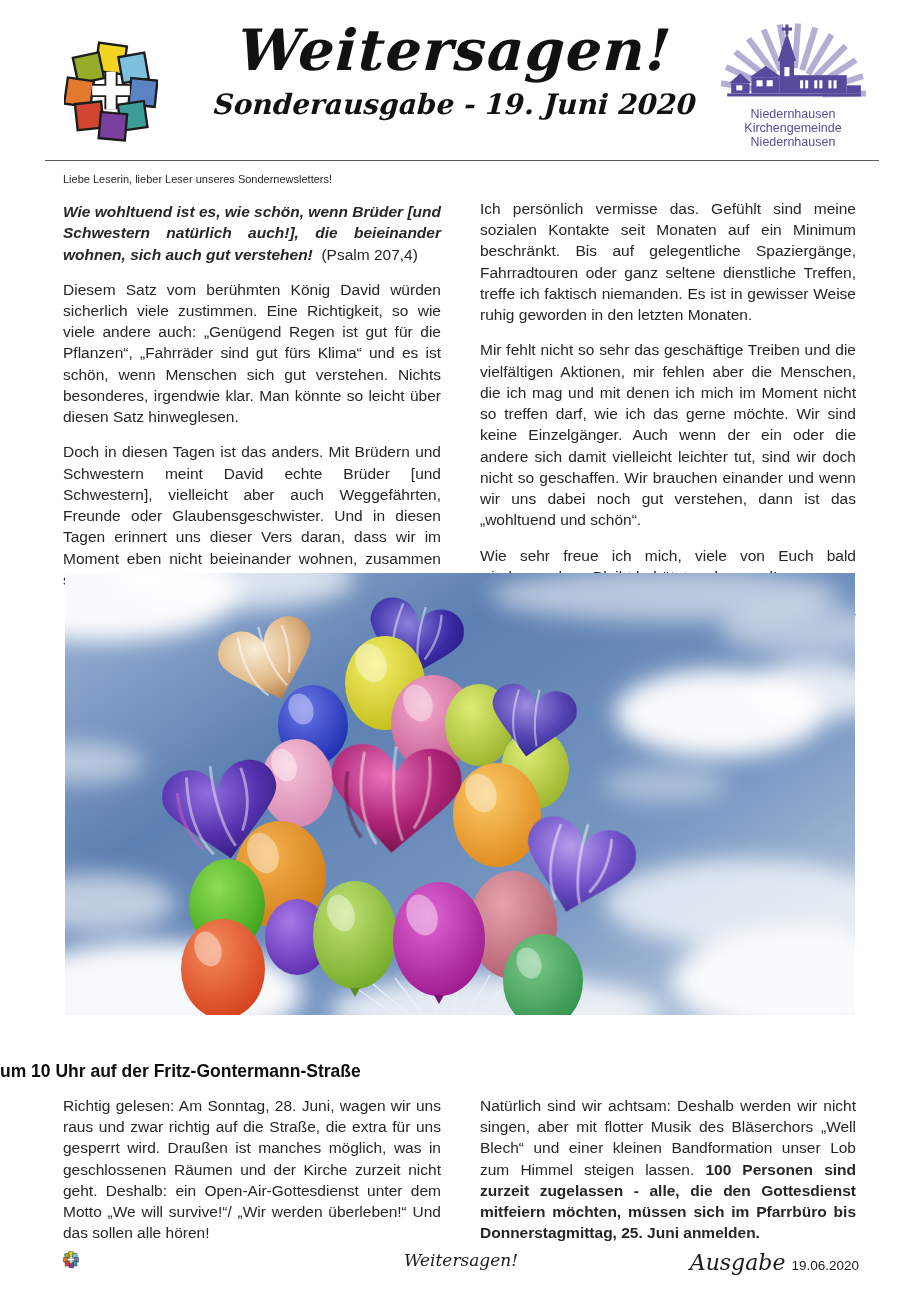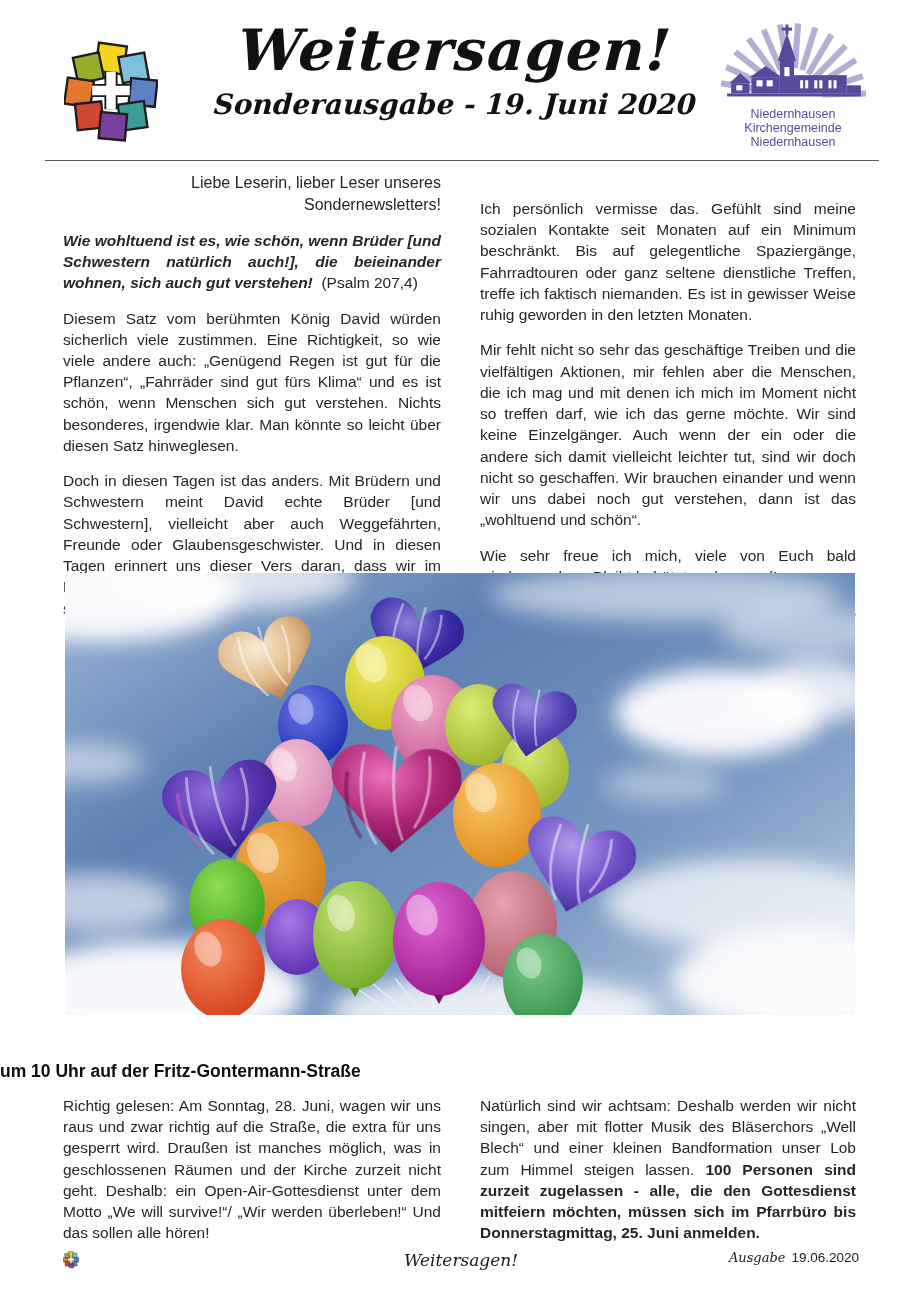--- a/index.html
+++ b/index.html
@@ -27,21 +27,21 @@
   .rule { position:absolute; top:160px; left:45px; right:40px; border:none; border-top:1.6px solid #5a5a5a; margin:0; }
 
   
   .colL  { position:absolute; left:63px;  width:378px; top:172px; }
   .colR  { position:absolute; left:480px; width:376px; top:198px; }
   .bcolL { position:absolute; left:63px;  width:378px; top:1095px; }
   .bcolR { position:absolute; left:480px; width:376px; top:1095px; }
 
   .body-text { font-size:15.5px; line-height:1.37; text-align:justify; }
   .body-text p { margin:0 0 14px 0; }
-  .salutation { font-size:16px; margin:0 0 19px 0; text-align:right; }
+  .salutation { font-size:11px; margin:0 0 19px 0; text-align:left; }
   .quote-bold { font-weight:bold; font-style:italic; }
   .quote-ref  { font-weight:normal; font-style:normal; }
   .signature  { text-align:right; margin-top:2px; }
   .bold-run   { font-weight:bold; }
 
   
   .photo { position:absolute; left:65px; top:573px; width:790px; height:442px; }
 
   
   .event-title {
@@ -54,21 +54,21 @@
   }
 
   
   .footer { position:absolute; left:63px; right:60px; top:1246px; height:34px; }
   .footer-logo { position:absolute; left:0; top:4px; }
   .footer-center {
     position:absolute; left:0; right:0; top:4px; text-align:center;
     font-family:"DejaVu Serif", serif; font-style:italic; font-size:17px; color:#1a1a1a;
   }
   .footer-right { position:absolute; right:0; top:4px; font-size:13.5px; color:#1a1a1a; }
-  .footer-right .script { font-family:"DejaVu Serif", serif; font-style:italic; font-size:13px; margin-right:6px; }
+  .footer-right .script { font-family:"DejaVu Serif", serif; font-style:italic; font-size:22px; margin-right:6px; }
   .hidden-defs { position:absolute; width:0; height:0; overflow:hidden; }
 </style>
 </head>
 <body>
 
 <svg class="hidden-defs" aria-hidden="true">
   <symbol id="sq-logo" viewBox="0 0 100 116">
     <g transform="translate(50,24) rotate(8)">
         <rect x="-15" y="-15" width="30" height="30" fill="#f2d421" stroke="#1c1c1c" stroke-width="2.5"></rect>
       </g>

